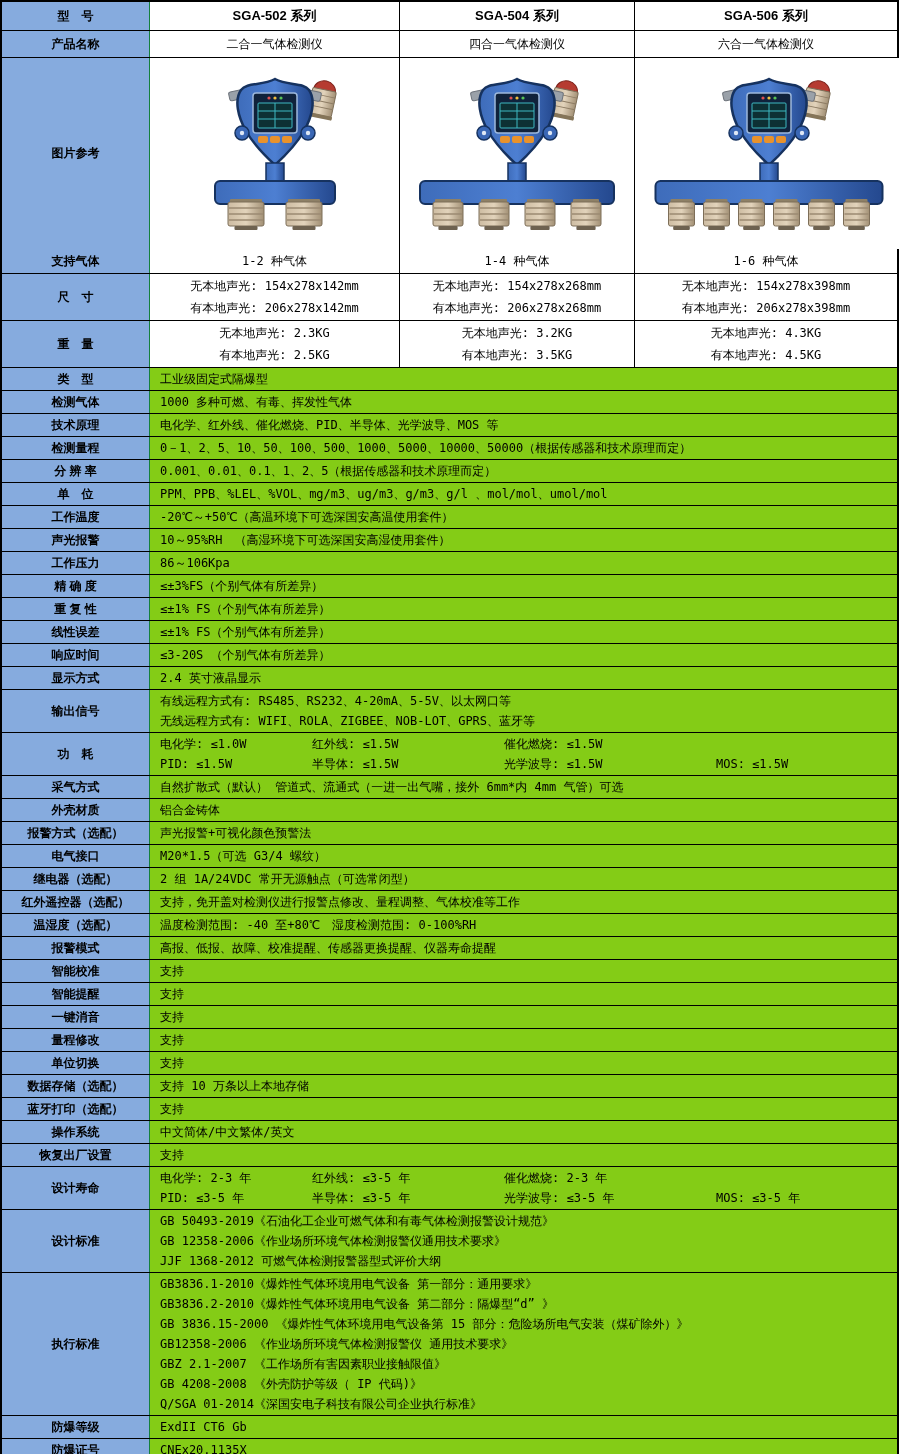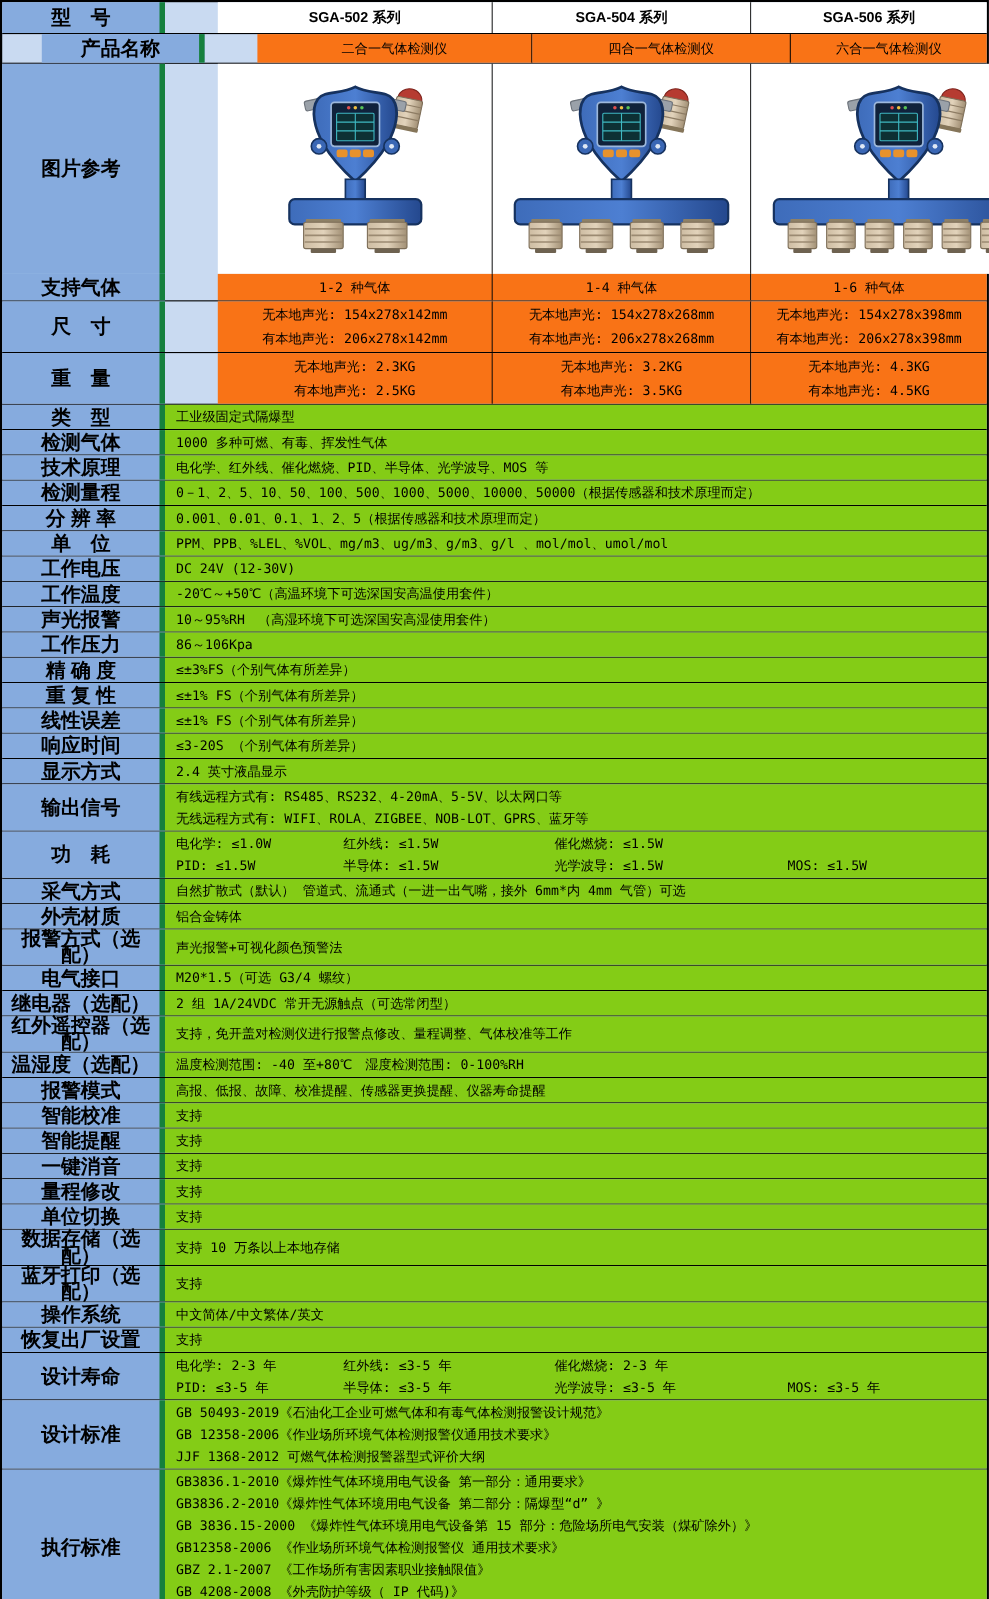--- a/index.html
+++ b/index.html
@@ -14,61 +14,61 @@
     border: 2px solid #000;
     background: #c9daf1;
   }
   .row { display: flex; border-top: 1px solid #000; align-items: stretch; }
   .row:first-child { border-top: none; }
 
   .label {
     width: 148px;
     flex: 0 0 148px;
     background: #86abde;
-    border-right: 5px solid #15803d;
+    border-right: 1px solid #15803d;
     display: flex;
     align-items: center;
     justify-content: center;
     text-align: center;
     font-weight: bold;
-    font-size: 18px;
+    font-size: 12px;
     white-space: pre-wrap;
     line-height: 15px;
     padding: 1px 2px;
   }
 
   .vcell {
     flex: 1 1 auto;
     background: #84cc16;
     padding: 1px 10px;
     display: flex;
     flex-direction: column;
     justify-content: center;
     font-size: 12px;
     font-family: "DejaVu Sans Mono", "Liberation Mono", monospace;
   }
 
   .v3 {
-    background: #f97316;
+    background: #ffffff;
     border-right: 1px solid #000;
     display: flex;
     flex-direction: column;
     justify-content: center;
     align-items: center;
     text-align: center;
     font-size: 12px;
     font-family: "DejaVu Sans Mono", "Liberation Mono", monospace;
     padding: 1px 4px;
   }
-  .v3:nth-child(2) { width: 250px; flex: 0 0 250px; margin-left: 48px; }
+  .v3:nth-child(2) { width: 250px; flex: 0 0 250px; }
   .v3:nth-child(3) { width: 235px; flex: 0 0 235px; }
   .v3:nth-child(4) { flex: 1 1 auto; border-right: none; }
 
   .header-row { height: 28px; }
-  .product-row { height: 27px; padding-left: 36px; }
+  .product-row { height: 27px; }
   .header-row .v3 { background: #ffffff; font-weight: bold; font-size: 13px; font-family: "Liberation Sans", sans-serif; }
   .image-row { height: 192px; }
   .image-row .v3 { background: #ffffff; justify-content: center; }
 
   .ln { line-height: 20px; white-space: pre-wrap; }
   .v3 .ln { line-height: 22px; }
 
   .seg { display: inline-block; vertical-align: top; }
   .ln .seg:nth-child(1) { width: 152px; }
   .ln .seg:nth-child(2) { width: 192px; }
@@ -400,26 +400,20 @@
           <div class="ln">0.001、0.01、0.1、1、2、5（根据传感器和技术原理而定）</div>
         </div>
       </div>
       <div class="row">
         <div class="label">单　位</div>
         <div class="vcell">
           <div class="ln">PPM、PPB、%LEL、%VOL、mg/m3、ug/m3、g/m3、g/l 、mol/mol、umol/mol</div>
         </div>
       </div>
       <div class="row">
-        <div class="label">工作电压</div>
-        <div class="vcell">
-          <div class="ln">DC 24V (12-30V)</div>
-        </div>
-      </div>
-      <div class="row">
         <div class="label">工作温度</div>
         <div class="vcell">
           <div class="ln">-20℃～+50℃（高温环境下可选深国安高温使用套件）</div>
         </div>
       </div>
       <div class="row">
         <div class="label">声光报警</div>
         <div class="vcell">
           <div class="ln">10～95%RH　（高湿环境下可选深国安高湿使用套件）</div>
         </div>

